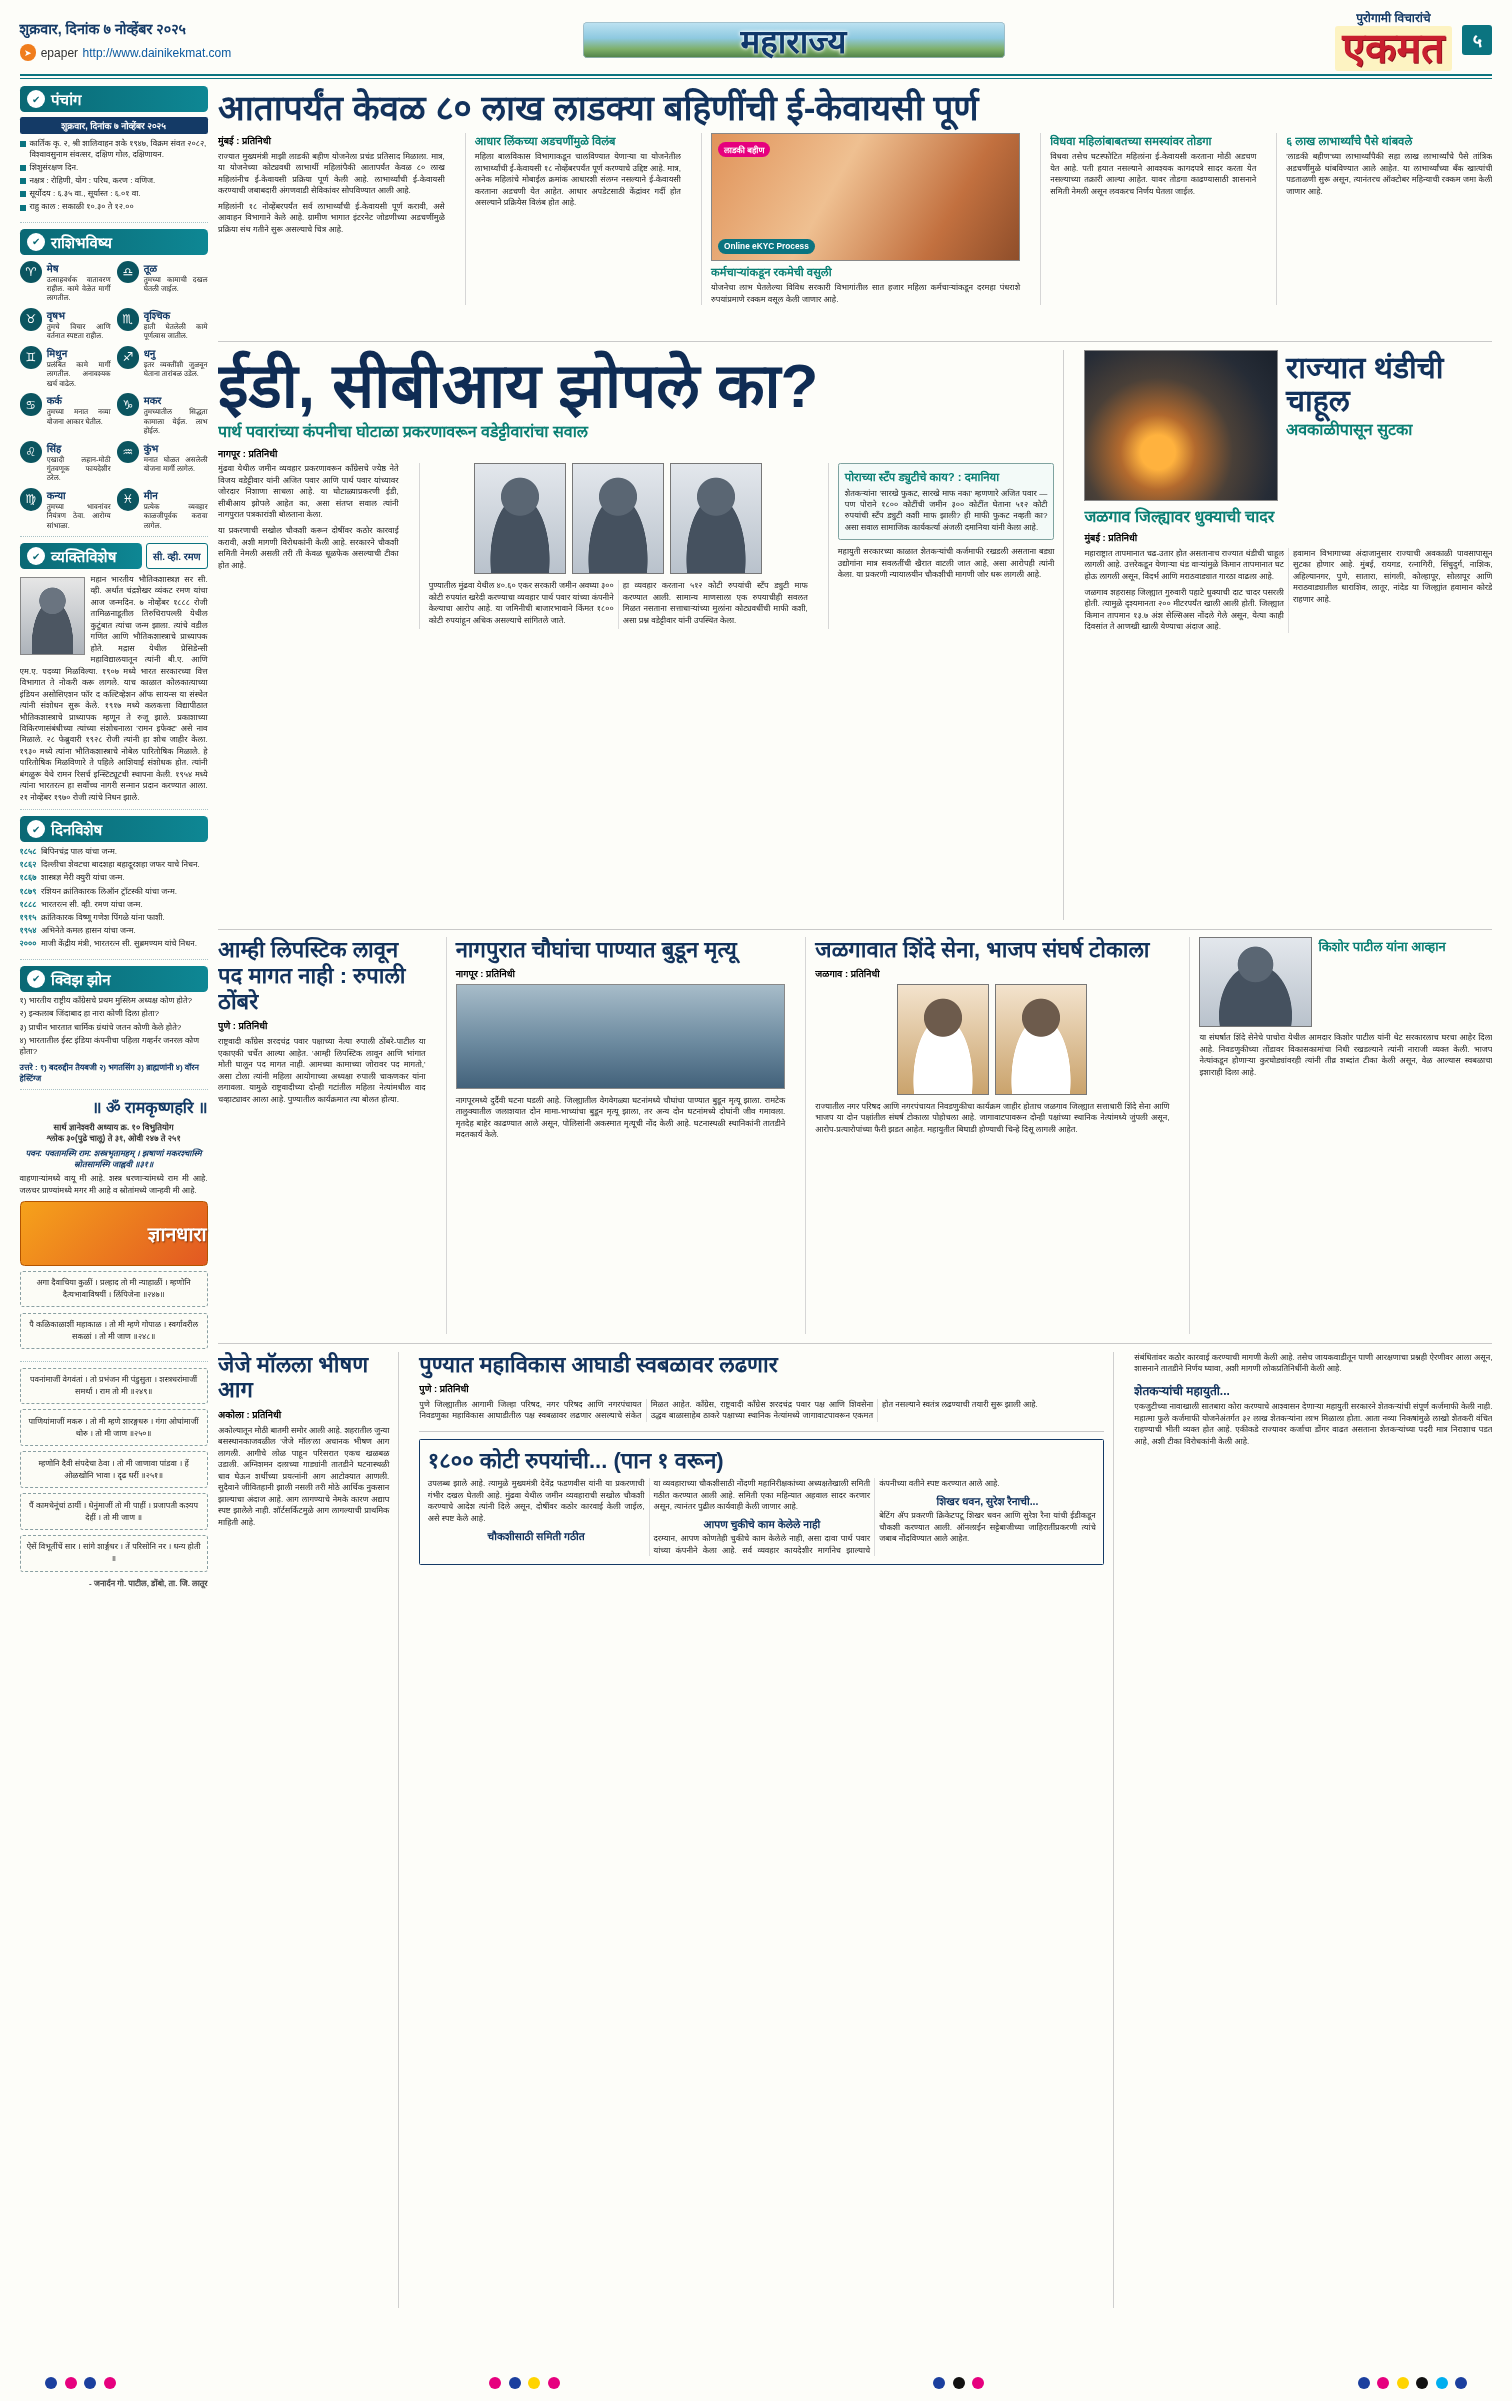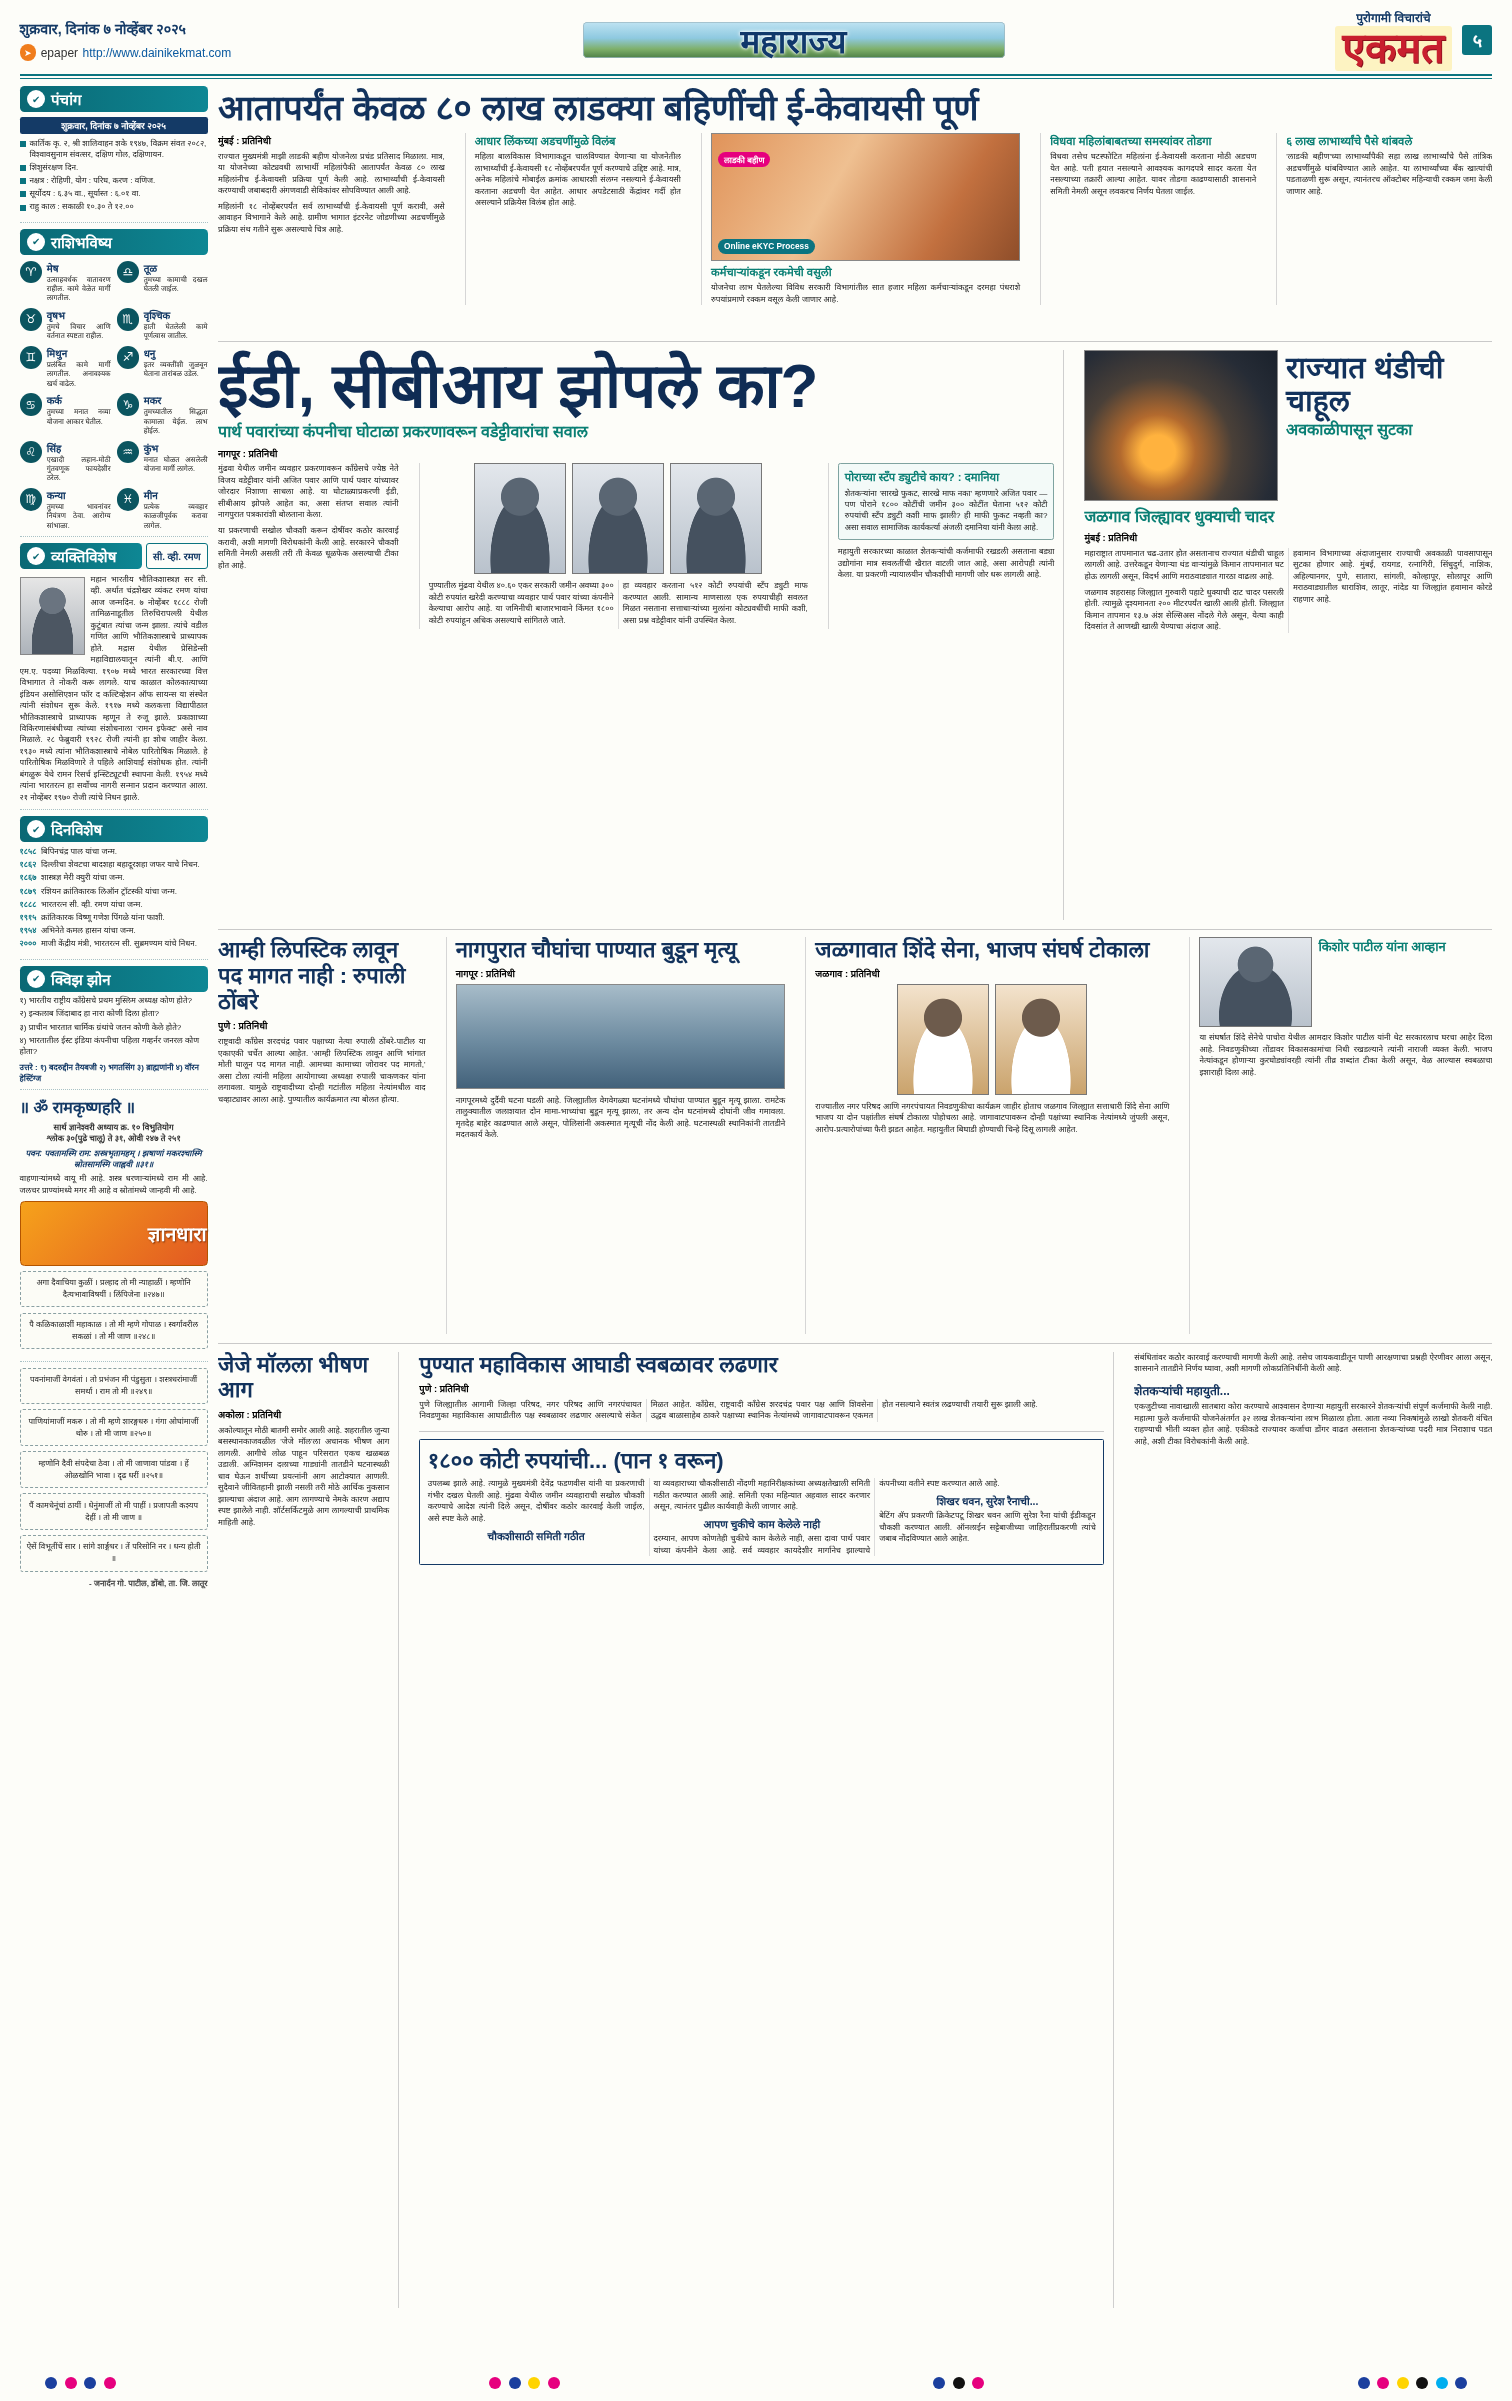--- a/index.html
+++ b/index.html
@@ -39,21 +39,21 @@
   .z-tx{font-size:7.2px;line-height:1.3;text-align:justify}
   
   .v-head{display:flex;gap:4.5px;align-items:stretch}
   .v-name{border:1.5px solid #0b7480;color:#143a66;font-weight:bold;font-size:9.8px;display:flex;align-items:center;padding:0 6px;border-radius:3px;white-space:nowrap}
   .v-photo{float:left;width:65px;height:78px;margin:3px 6px 3px 0;background:radial-gradient(circle at 50% 30%,#6a7480 0 21%,transparent 22%),radial-gradient(ellipse at 50% 88%,#4c5662 0 46%,transparent 47%),linear-gradient(180deg,#e6e6e6,#adb3ba);border:0.8px solid #888}
   
   .d-row{display:flex;gap:4.5px;margin:2.3px 0;font-size:8.1px;line-height:1.35}
   .d-yr{font-weight:bold;color:#0b7480;flex:none}
   .q-ans{font-weight:bold;margin-top:3.8px;font-size:8px;color:#143a66}
   
-  .sp-title{text-align:left;font-size:16px;font-weight:bold;color:#143a66;margin:1.5px 0 3px}
+  .sp-title{text-align:right;font-size:16px;font-weight:bold;color:#143a66;margin:1.5px 0 3px}
   .sp-ref{text-align:center;font-size:8.3px;font-weight:bold;color:#333}
   .sp-shloka{text-align:center;font-size:8.3px;font-style:italic;margin:3.8px 0;color:#143a66;font-weight:bold}
   .gyan-ad{height:65px;border-radius:4.5px;margin:4.5px 0;background:linear-gradient(135deg,#f6a21b,#e25822);display:flex;align-items:center;justify-content:flex-end;color:#fff;font-size:19.6px;font-weight:bold;text-shadow:0.8px 0.8px 1.5px #7a2d00;border:0.8px solid #b35400}
   .ad-box{border:0.8px dashed #8aa0a3;border-radius:3px;padding:5.3px 6px;margin:5.3px 0;font-size:8px;line-height:1.5;text-align:center;color:#222;background:#fcfcf6}
   .ad-attrib{text-align:right;font-size:8px;font-weight:bold;color:#444;margin-top:3px}
   
   .hl1{font-size:35px;font-weight:bold;color:#12325c;line-height:1.12;margin:1.5px 0 6px}
   .hl2{font-size:62px;font-weight:bold;color:#0f2c54;line-height:1.05;margin:3px 0 4.5px}
   .hl3{font-size:30px;font-weight:bold;color:#12325c;line-height:1.1;margin:1.5px 0 3px}
   .hl4{font-size:22px;font-weight:bold;color:#12325c;line-height:1.18;margin:0 0 4.5px}
@@ -64,21 +64,21 @@
   
   .r{border-bottom:0.8px solid #c9c9c9;padding-bottom:9px;margin-bottom:7.5px}
   .flexrow{display:flex;gap:20px}
   .col-rule>*+*{border-left:0.8px solid #d6d6d6;padding-left:9px}
   .cols2{column-count:2;column-gap:9px;column-rule:0.8px solid #dcdcdc}
   .cols3{column-count:3;column-gap:9px;column-rule:0.8px solid #dcdcdc}
   
   .ph{border:0.8px solid #888;position:relative;overflow:hidden}
   .ph-women{height:128px;background:linear-gradient(120deg,#e0935a 0%,#efc091 40%,#c2703f 75%,#8f4e2a 100%)}
   .badge-ekyc{position:absolute;left:6px;bottom:6px;background:#0b7480;color:#fff;font-size:8.3px;font-weight:bold;padding:2.3px 6px;border-radius:7.5px}
-  .badge-brand{position:absolute;left:6px;top:18px;background:#e6007e;color:#fff;font-size:8.3px;font-weight:bold;padding:2.3px 6px;border-radius:7.5px}
+  .badge-brand{position:absolute;left:6px;top:8px;background:#e6007e;color:#fff;font-size:8.3px;font-weight:bold;padding:2.3px 6px;border-radius:7.5px}
   .ph-fire{width:194px;height:151px;background:radial-gradient(circle at 38% 68%,#ffb23e 0 11%,#b36a2e 24%,#4a4038 48%,#262c36 75%,#1a212b 100%)}
   .port{width:92px;height:111px;background:radial-gradient(circle at 50% 30%,#5a6673 0 21%,transparent 22%),radial-gradient(ellipse at 50% 88%,#45515f 0 46%,transparent 47%),linear-gradient(180deg,#e3e7ec,#b9c2cc);border:0.8px solid #777}
   .port-warm{background:radial-gradient(circle at 50% 30%,#6d5b4c 0 21%,transparent 22%),radial-gradient(ellipse at 50% 88%,#fff 0 46%,transparent 47%),linear-gradient(180deg,#f3e3cd,#caa36c)}
   .ph-water{height:105px;background:linear-gradient(180deg,#a7bcc9 0%,#6d8ba0 55%,#42617a 100%)}
   .inset{border:0.8px solid #7fa3a0;background:#f3faf8;padding:6px;border-radius:2.3px}
   .inset .sub-s{margin-top:0}
   .crore-box{border:1.5px solid #143a66;padding:7.5px;border-radius:1.5px}
   
   .dots{position:absolute;bottom:12px;left:0;width:100%;display:flex;justify-content:space-between;padding:0 45px}
   .dg{display:flex;gap:7.5px}

